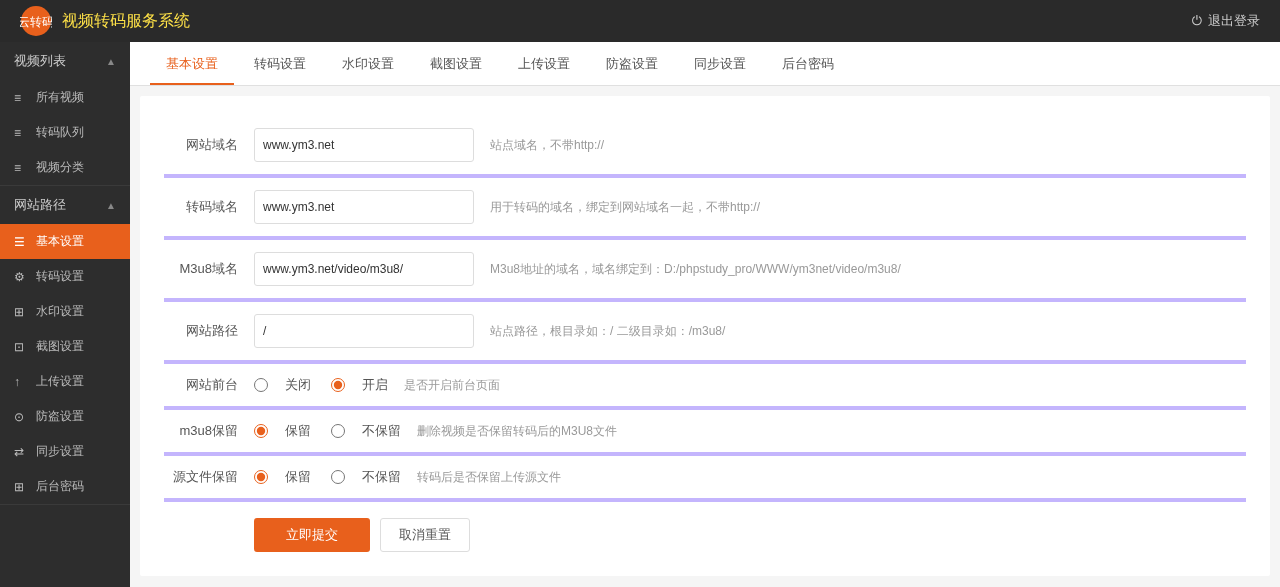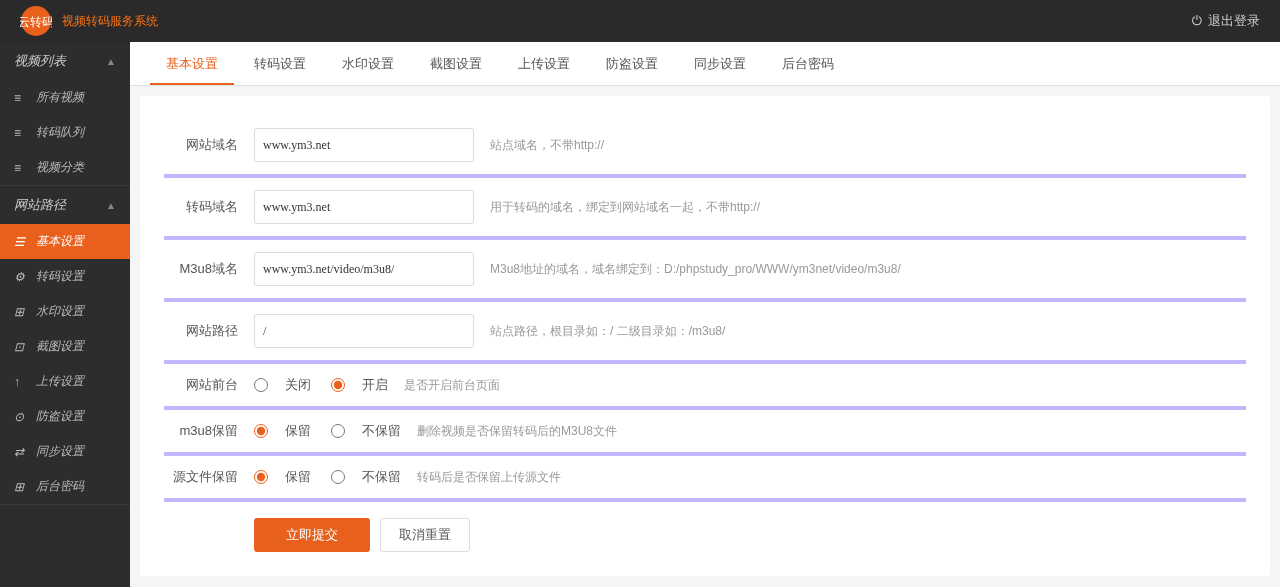--- a/index.html
+++ b/index.html
@@ -17,22 +17,22 @@
     .header-logo {
       display: flex;
       align-items: center;
       gap: 10px;
     }
     .logo-icon {
       width: 32px;
       height: 32px;
     }
     .header-title {
-      color: #f97316;
-      font-size: 12px;
+      color: #fde047;
+      font-size: 16px;
       font-weight: 500;
     }
     .header-right {
       margin-left: auto;
       display: flex;
       align-items: center;
       gap: 6px;
       color: #ccc;
       font-size: 13px;
     }
@@ -55,21 +55,20 @@
     .sidebar {
       width: 130px;
       background: #2d2d2d;
       flex-shrink: 0;
       overflow-y: auto;
       display: flex;
       flex-direction: column;
     }
     .sidebar-section {
       border-bottom: 1px solid #3a3a3a;
-      font-style: italic;
     }
     .sidebar-section-header {
       display: flex;
       align-items: center;
       justify-content: space-between;
       padding: 10px 14px;
       color: #ccc;
       font-size: 13px;
       cursor: pointer;
       background: #2d2d2d;
@@ -154,21 +153,20 @@
     .form-input {
       width: 220px;
       height: 30px;
       border: 1px solid #ddd;
       border-radius: 3px;
       padding: 16px 8px;
       font-size: 12px;
       color: #333;
       background: #fff;
       flex-shrink: 0;
-      font-family: Liberation Serif, serif;
     }
     .form-hint {
       margin-left: 16px;
       color: #999;
       font-size: 12px;
     }
     .radio-group {
       display: flex;
       align-items: center;
       gap: 20px;

